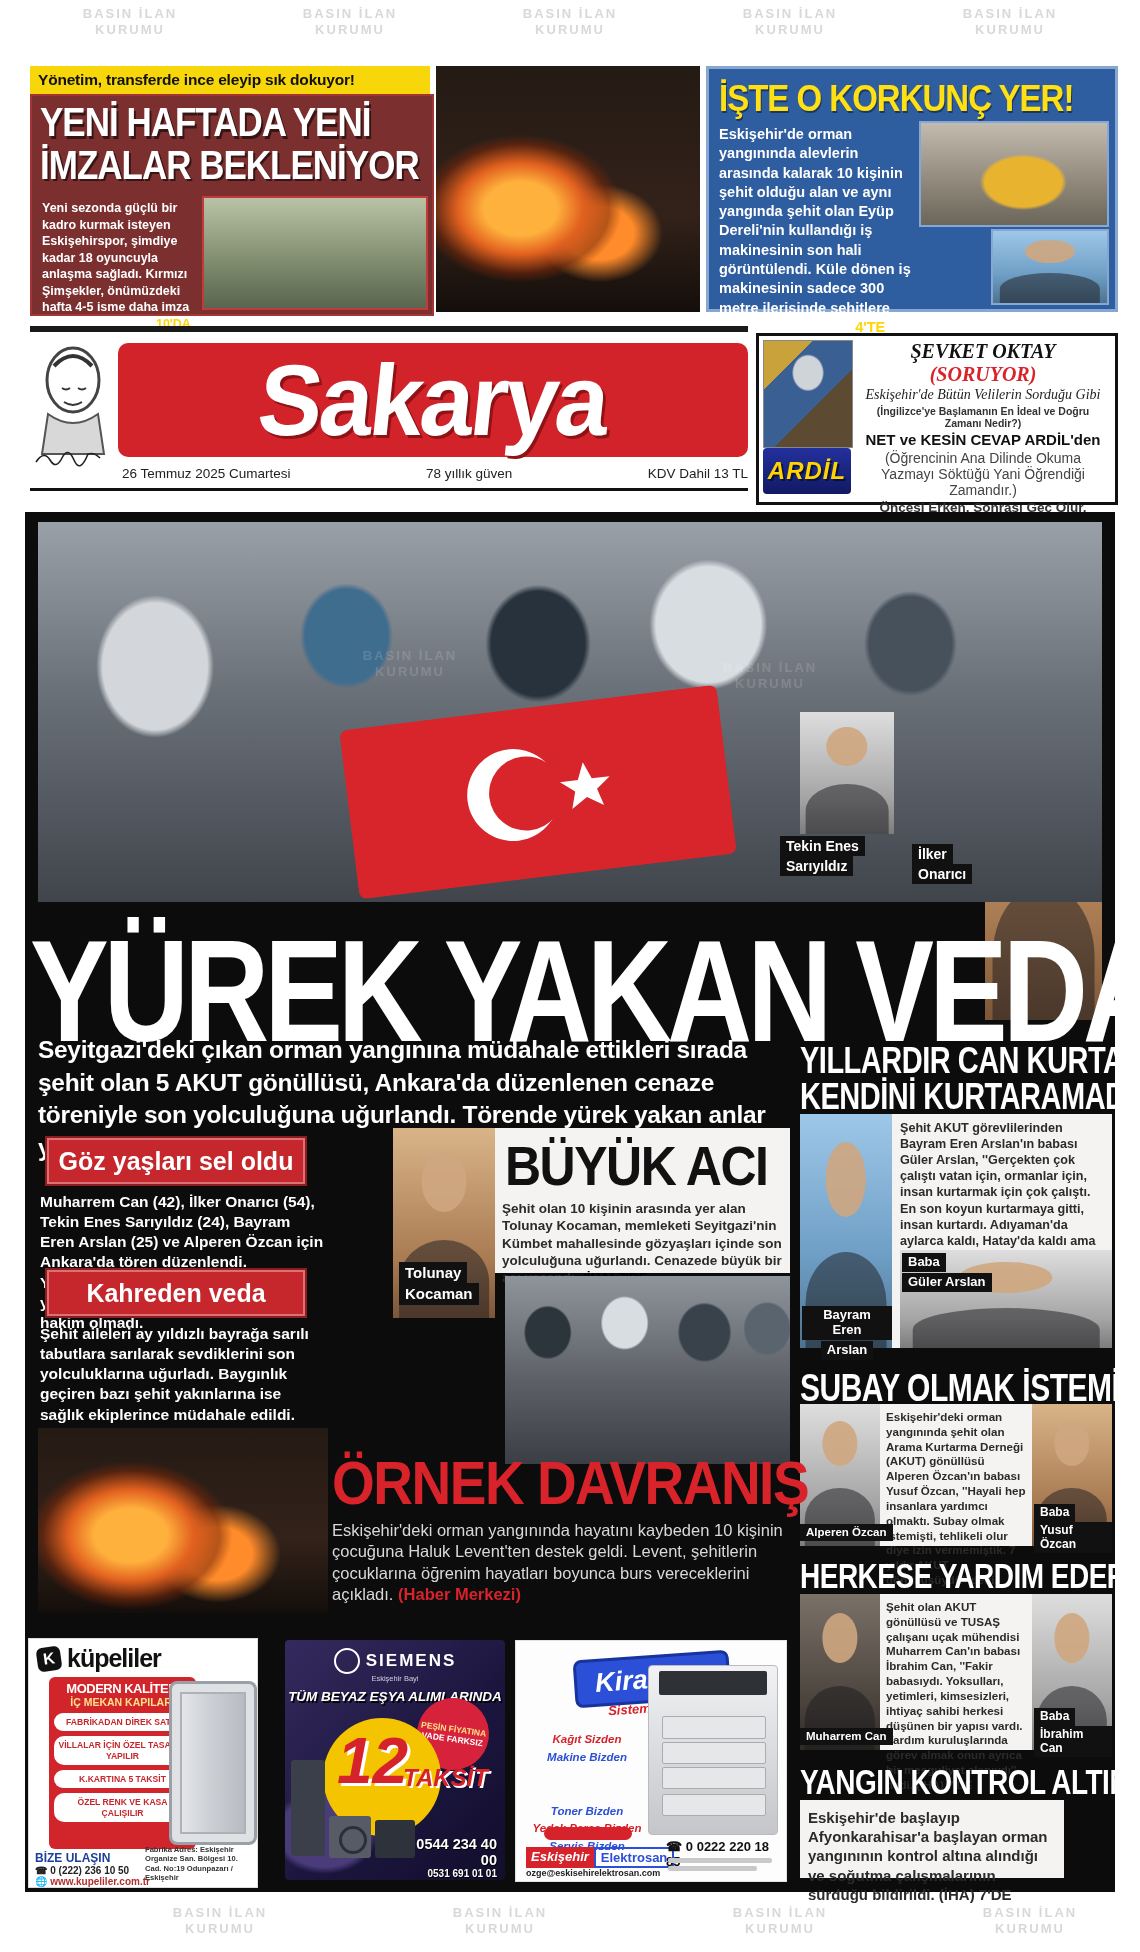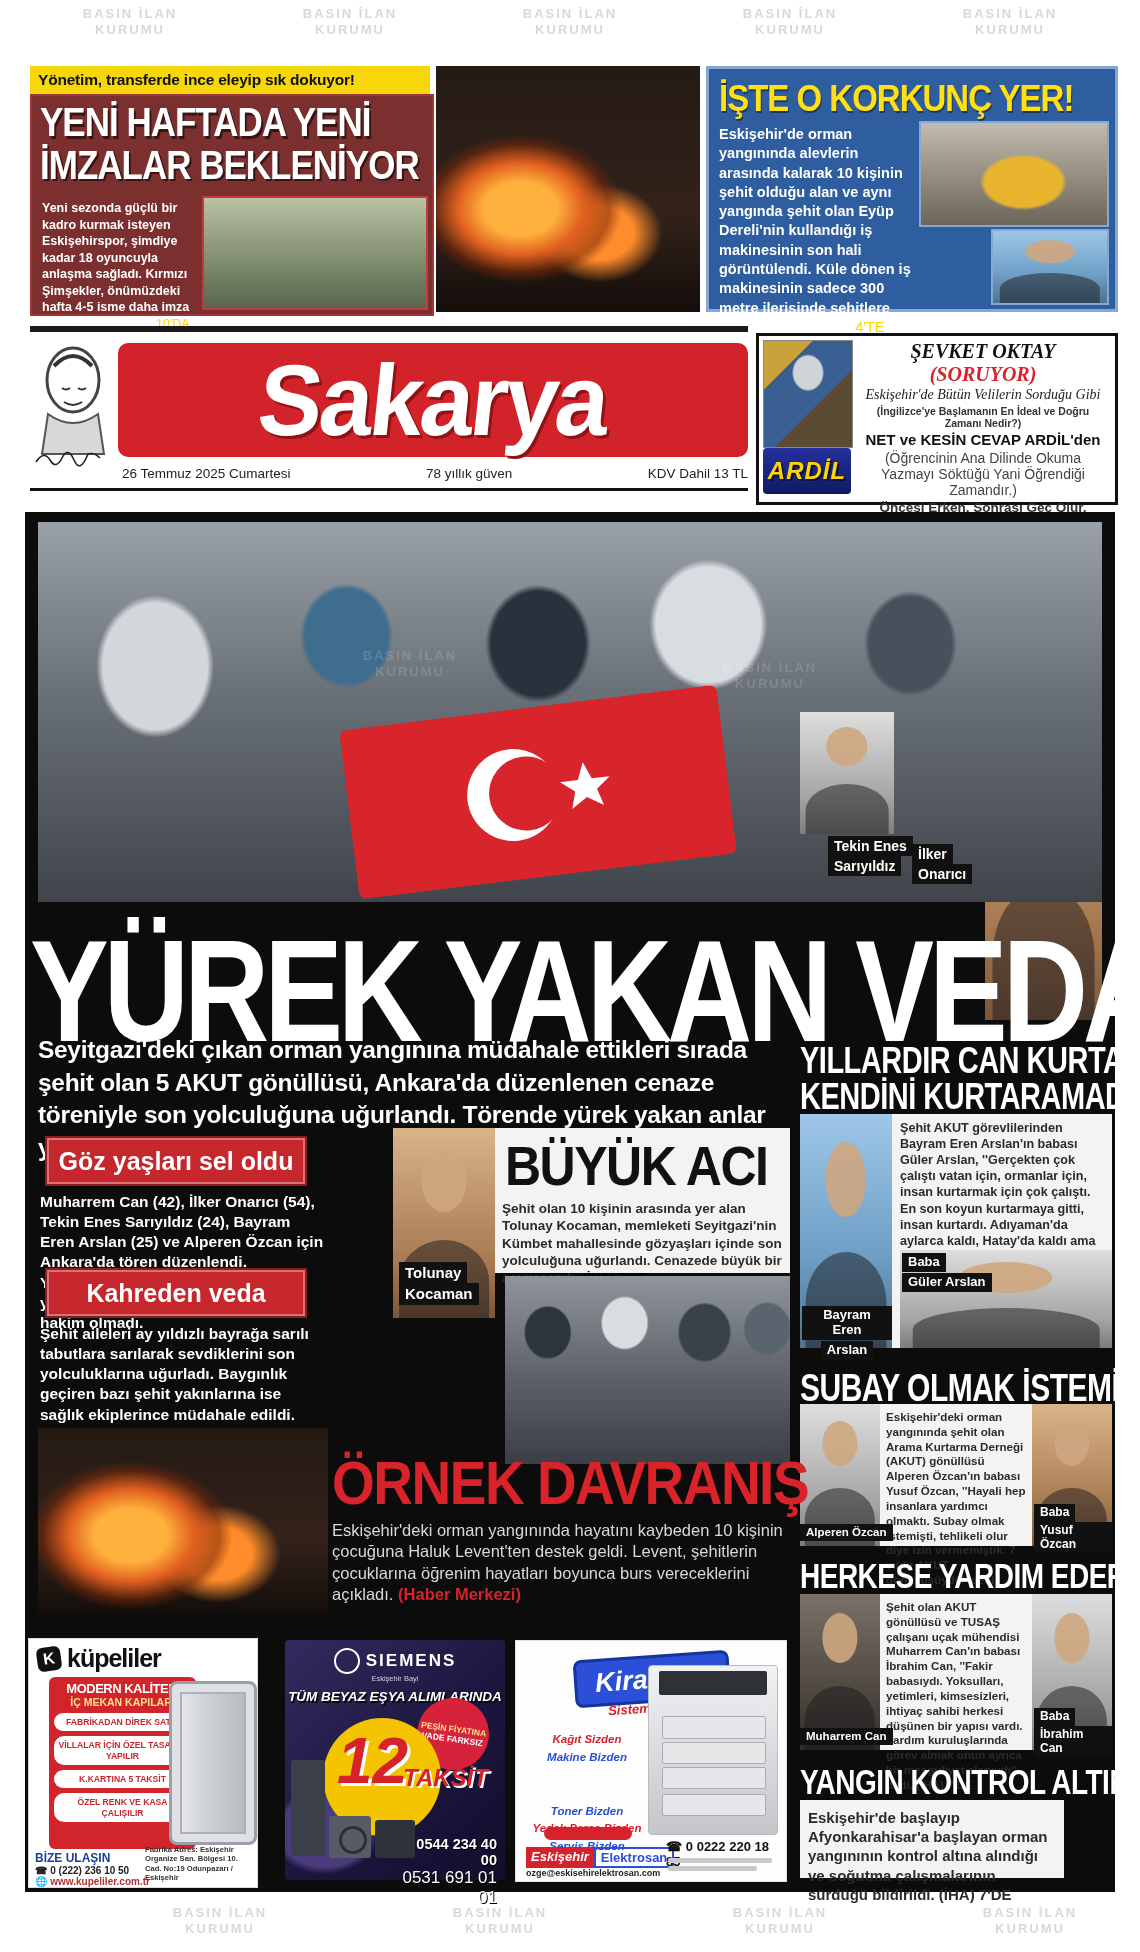--- a/index.html
+++ b/index.html
@@ -11,21 +11,21 @@
       letter-spacing:2px;text-align:center;line-height:1.25;pointer-events:none;z-index:50;}
   .wm.light{color:#ffffff;opacity:.14;}
   
   .kicker{background:#f7d60a;color:#111;font-weight:bold;font-size:15.5px;
           padding:5px 8px;letter-spacing:-0.2px;}
   .redblock{background:#7c2f2f;border:2px solid #a33434;}
   .redblock .bigh{color:#fff;font-weight:bold;font-size:35px;line-height:37px;
                   letter-spacing:-1px;padding:4px 8px 0 8px;transform:scaleY(1.15);
                   transform-origin:top left;text-shadow:2px 2px 0 rgba(0,0,0,.55);}
   .smallbody{color:#fff;font-weight:bold;font-size:12.5px;line-height:1.32;}
-  .yref{color:#ffd400;text-decoration:underline;font-weight:normal;}
+  .yref{color:#ffd400;text-decoration:underline;font-weight:bold;}
   
   .bluebox{background:#2e5da0;border:3px solid #86a7d3;}
   .bluehead{color:#ffe013;font-weight:bold;font-size:33px;letter-spacing:-1px;
             transform:scaleY(1.12);transform-origin:top left;text-shadow:1px 2px 0 rgba(0,0,0,.4);}
   .bluebody{color:#fff;font-weight:bold;font-size:14.5px;line-height:1.33;}
   
   .logo-box{background:#d2232a;border-radius:10px;display:flex;align-items:center;justify-content:center;}
   .logo-text{color:#fff;font-weight:bold;font-size:96px;transform:skewX(-6deg) scaleY(1.05);
              letter-spacing:-3px;text-shadow:3px 3px 0 #8e1216;}
   .dateline{font-size:13.5px;color:#222;}
@@ -187,21 +187,21 @@
                 linear-gradient(180deg,#9aa0a8 0%,#6a7078 45%,#40454c 100%);">
     <svg width="380" height="170" viewBox="0 0 380 170" style="position:absolute;left:310px;top:185px;transform:rotate(-7deg);">
       <rect width="380" height="170" rx="8" fill="#d8252c"></rect>
       <circle cx="165" cy="85" r="46" fill="#fff"></circle>
       <circle cx="178" cy="85" r="37" fill="#d8252c"></circle>
       <polygon fill="#fff" points="238,61 245,78 263,78 249,89 254,106 238,96 222,106 227,89 213,78 231,78"></polygon>
     </svg>
   </div>
 
   <div class="pimg p-gray" style="left:800px;top:712px;width:94px;height:122px;z-index:6;"></div>
-  <div class="abs" style="left:828px;top:836px;z-index:7;">
+  <div class="abs" style="left:780px;top:836px;z-index:7;">
     <span class="tag">Tekin Enes</span><br>
     <span class="tag">Sarıyıldız</span>
   </div>
   <div class="pimg p-warm" style="left:985px;top:690px;width:117px;height:330px;z-index:4;"></div>
   <div class="abs" style="left:912px;top:844px;z-index:7;">
     <span class="tag">İlker</span><br>
     <span class="tag">Onarıcı</span>
   </div>
 
   <div class="megahead abs" style="left:30px;top:908px;width:1084px;z-index:6;">YÜREK YAKAN VEDA</div>
@@ -315,21 +315,21 @@
     <div class="abs" style="left:38px;top:78px;width:118px;height:118px;border-radius:50%;background:#f5c400;"></div>
     <div class="abs" style="left:52px;top:84px;font-size:64px;font-weight:bold;font-style:italic;color:#d6222a;text-shadow:3px 3px 0 #fff;z-index:2;">12</div>
     <div class="abs" style="left:118px;top:124px;font-size:24px;font-weight:bold;font-style:italic;color:#d6222a;text-shadow:2px 2px 0 #fff;z-index:2;">TAKSİT</div>
     <div class="abs" style="left:6px;top:120px;width:34px;height:96px;background:#3a3f4a;border-radius:3px;"></div>
     <div class="abs" style="left:44px;top:176px;width:42px;height:42px;background:#565b66;border-radius:3px;">
       <span style="position:absolute;left:10px;top:10px;width:22px;height:22px;border:3px solid #2b2f38;border-radius:50%;"></span>
     </div>
     <div class="abs" style="left:90px;top:180px;width:40px;height:38px;background:#2e323a;border-radius:3px;"></div>
     <div class="abs" style="left:112px;top:196px;text-align:right;width:100px;">
       <div style="color:#fff;font-weight:bold;font-size:14.5px;text-shadow:1px 1px 0 #000;">0544 234 40 00</div>
-      <div style="color:#fff;font-weight:normal;font-size:17px;text-shadow:1px 1px 0 #000;">0531 691 01 01</div>
+      <div style="color:#fff;font-weight:bold;font-size:10px;text-shadow:1px 1px 0 #000;">0531 691 01 01</div>
     </div>
   </div>
 
   <div class="abs" style="left:515px;top:1640px;width:270px;height:240px;background:#fdfdfd;z-index:6;border:1px solid #e2e2e2;">
     <div class="abs" style="left:58px;top:14px;width:150px;height:42px;background:#2b4fd7;border:3px solid #16339e;border-radius:8px;transform:rotate(-4deg);display:flex;align-items:center;justify-content:center;">
       <span style="color:#fff;font-weight:bold;font-style:italic;font-size:27px;">Kiralama</span>
     </div>
     <div class="abs" style="left:92px;top:58px;transform:rotate(-4deg);color:#d6222a;font-weight:bold;font-style:italic;font-size:13px;">Sistemimizle tanışın</div>
     <div class="abs" style="left:16px;top:90px;text-align:center;width:110px;font-weight:bold;font-style:italic;font-size:11.5px;line-height:1.55;">
       <div style="color:#d6222a;">Kağıt Sizden</div>

